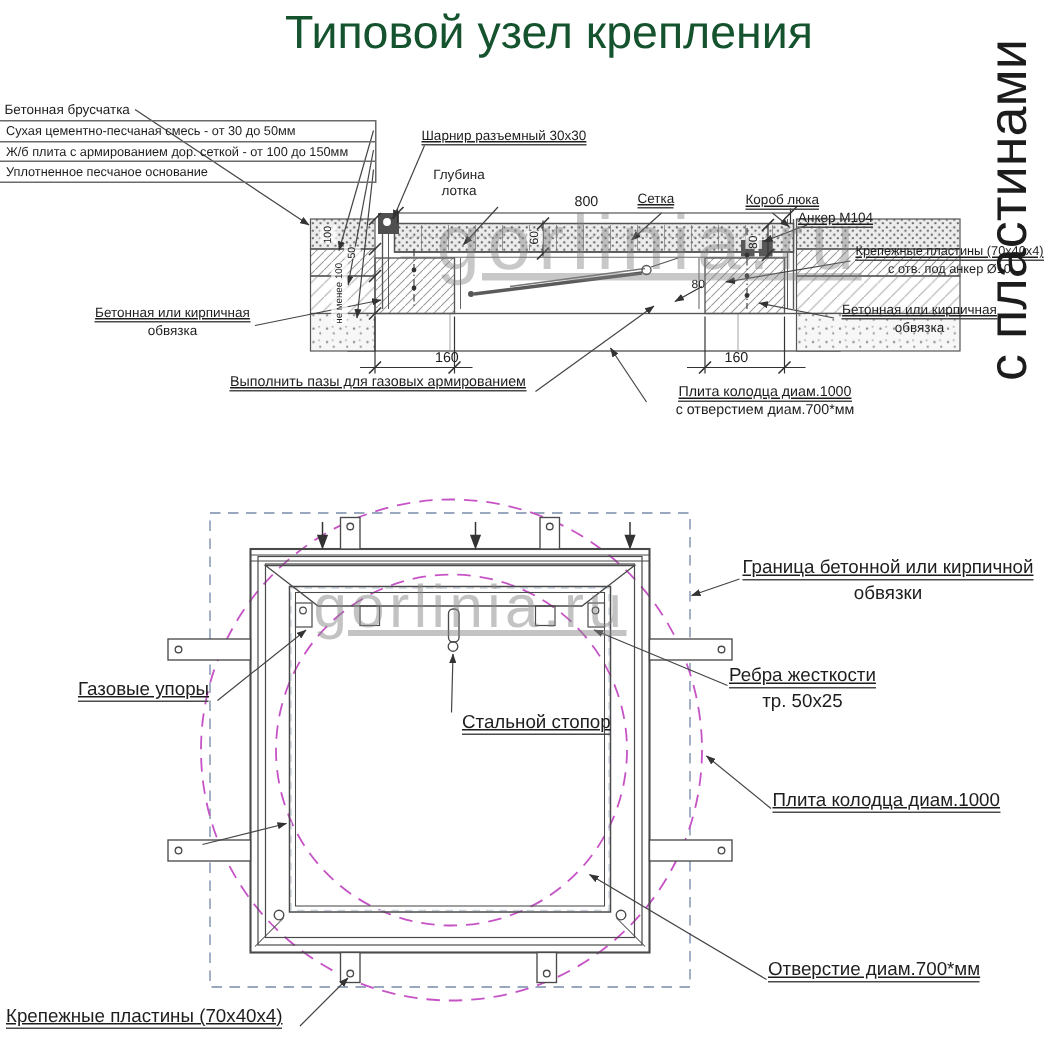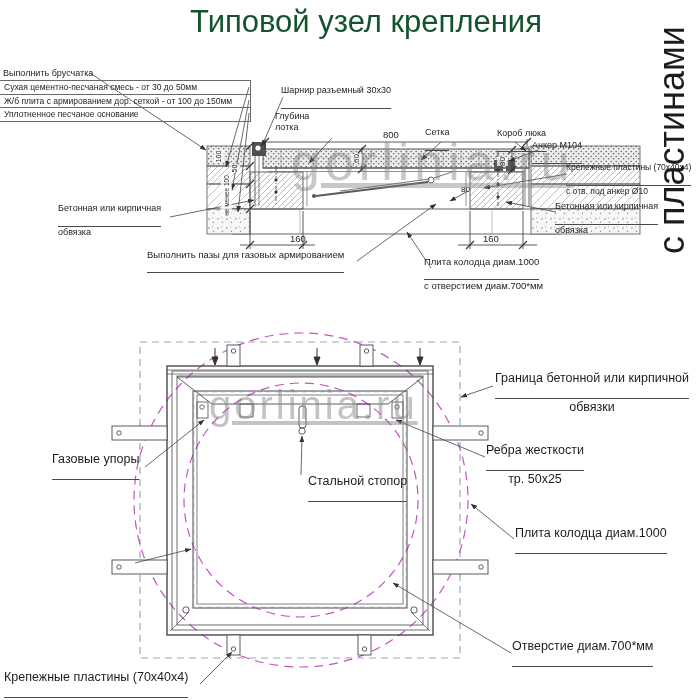--- a/index.html
+++ b/index.html
@@ -1,21 +1,21 @@
 <!DOCTYPE html>
 <html><head>
 <meta charset="utf-8">
 <style>
   html,body{margin:0;padding:0;background:#fff;width:700px;height:700px;overflow:hidden;}
   #stage{position:relative;width:700px;height:700px;font-family:"Liberation Sans",sans-serif;color:#1d1d1d;}
   svg.draw{position:absolute;left:0;top:0;z-index:1;}
   .lbl{position:absolute;z-index:2;font:9px/11px "Liberation Sans",sans-serif;color:#1d1d1d;white-space:nowrap;}
-  .lbl.c{text-align:left;white-space:normal;}
+  .lbl.c{text-align:center;white-space:normal;}
   .plbl{position:absolute;z-index:2;font:12.5px/16px "Liberation Sans",sans-serif;color:#1d1d1d;white-space:nowrap;text-align:center;}
-  .ul{border-bottom:1px solid #4a4a4a;padding-bottom:12px;display:inline-block;}
+  .ul{border-bottom:1px solid #4a4a4a;padding-bottom:0px;display:inline-block;text-decoration:underline;}
   .rot{transform:rotate(-90deg);display:inline-block;background:rgba(255,255,255,.75);}
   .title{position:absolute;left:0;width:700px;text-align:center;font:400 31px/42px "Liberation Sans",sans-serif;color:#14532d;z-index:2;padding-left:16px;}
   #side-note{position:absolute;left:652px;top:254px;z-index:4;font:400 36px/40px "Liberation Sans",sans-serif;color:#1c1c1c;
              transform:rotate(-90deg);transform-origin:0 0;white-space:nowrap;}
   #layer-box{position:absolute;left:-4px;top:80px;width:253px;border:1px solid #6a6a6a;z-index:2;}
   #layer-box .row{font:8.5px/12.5px "Liberation Sans",sans-serif;padding-left:7px;white-space:nowrap;overflow:hidden;}
   #layer-box .row + .row{border-top:1px solid #6a6a6a;}
   .wm{position:absolute;z-index:3;pointer-events:none;white-space:nowrap;font-family:"Liberation Sans",sans-serif;text-decoration:underline;}
   #wm-big{left:0;top:271px;width:700px;text-align:center;font-size:46px;color:#9a9a9a;}
   #wm-sec{left:291px;top:132px;font-size:52px;letter-spacing:5px;color:rgba(125,125,125,.42);}
@@ -253,21 +253,21 @@
     <line x1="145" y1="467" x2="204" y2="420" marker-end="url(#arr)"></line>
     <line x1="135" y1="563" x2="191" y2="549" marker-end="url(#arr)"></line>
     <line x1="301" y1="475" x2="302" y2="436" marker-end="url(#arr)"></line>
     <line x1="200" y1="684" x2="232" y2="652" marker-end="url(#arr)"></line>
   </g>
 </svg>
 
   <div class="title" style="top:1px">Типовой узел крепления</div>
   <div id="side-note">с пластинами</div>
 
-  <div class="lbl" style="left:3px;top:68px">Выполнить брусчатка</div>
+  <div class="lbl" style="left:3px;top:68px">Бетонная брусчатка</div>
   <div id="layer-box">
     <div class="row">Сухая цементно-песчаная смесь - от 30 до 50мм</div>
     <div class="row">Ж/б плита с армированием дор. сеткой - от 100 до 150мм</div>
     <div class="row">Уплотненное песчаное основание</div>
   </div>
 
   <div class="lbl" style="left:281px;top:85px"><span class="ul">Шарнир разъемный 30х30</span></div>
   <div class="lbl c" style="left:275px;top:111px;width:62px">
     <div>Глубина</div>
       <div>лотка</div>

